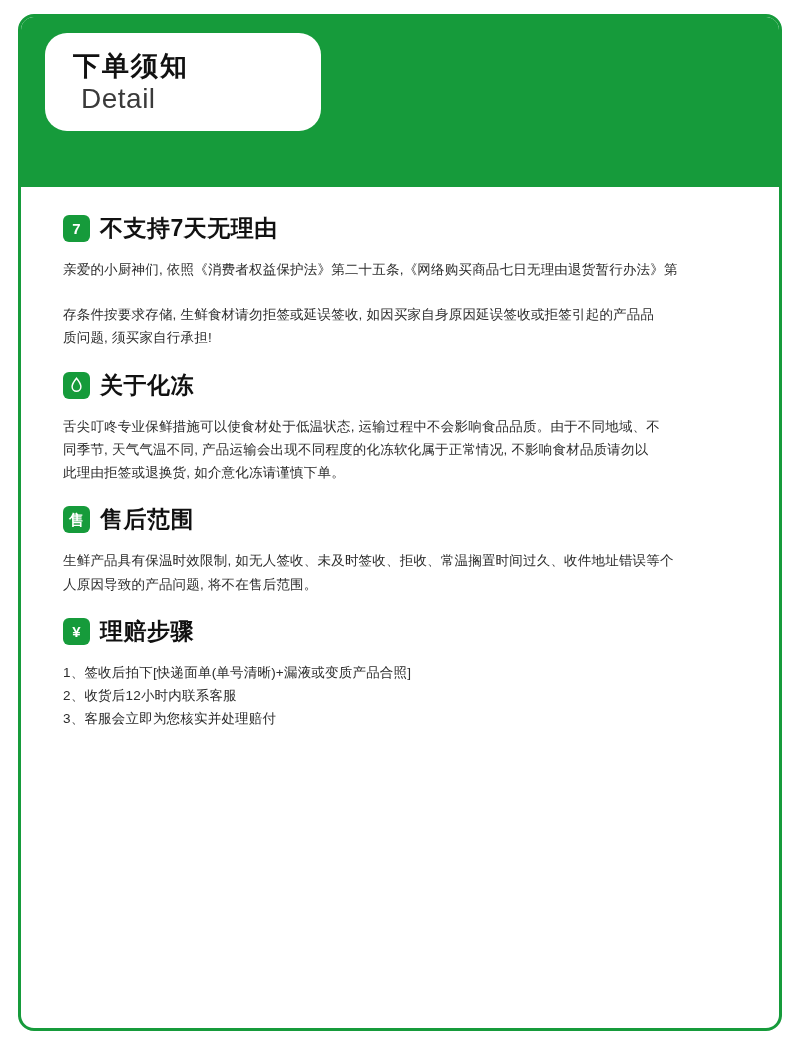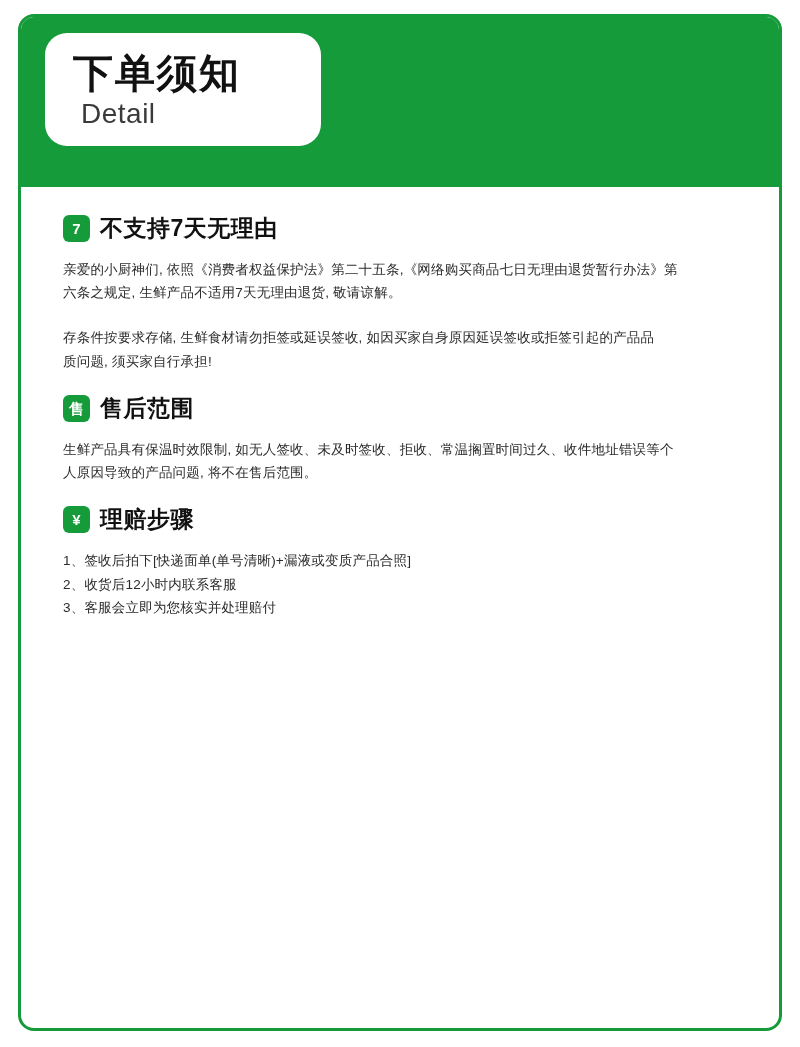--- a/index.html
+++ b/index.html
@@ -40,21 +40,21 @@
     border-radius: 12px 12px 0 0;
   }
   .header-plate {
     display: inline-block;
     background: #ffffff;
     border-radius: 22px;
     padding: 18px 34px 16px 28px;
     min-width: 214px;
   }
   .header-title {
-    font-size: 40px;
+    font-size: 27px;
     font-weight: bold;
     line-height: 1.12;
     letter-spacing: 2px;
     color: #111111;
   }
   .header-sub {
     font-size: 28px;
     line-height: 1.15;
     color: #3a3a3a;
     letter-spacing: 0.5px;
@@ -124,32 +124,46 @@
 
     <div class="body">
 
       <div class="section">
         <div class="sec-head">
           <span class="badge">7</span>
           <span class="sec-title">不支持7天无理由</span>
         </div>
         <div class="sec-body">
           <span class="line">亲爱的小厨神们, 依照《消费者权益保护法》第二十五条,《网络购买商品七日无理由退货暂行办法》第</span>
-          <span class="line">六条之规定, 生鲜产品不适用7天无理由退货, 敬请谅解。</span>
         </div>
       </div>
 
       <div class="section">
         <div class="sec-body">
           <span class="line">存条件按要求存储, 生鲜食材请勿拒签或延误签收, 如因买家自身原因延误签收或拒签引起的产品品</span>
           <span class="line">质问题, 须买家自行承担!</span>
         </div>
       </div>
 
 
+      <div class="section">
+        <div class="sec-head">
+          <span class="badge">
+            <svg width="13" height="16" viewBox="0 0 16 20" aria-hidden="true">
+              <path d="M8 1.5C8 1.5 2.5 8 2.5 12.2A5.5 5.5 0 0 0 13.5 12.2C13.5 8 8 1.5 8 1.5z" fill="none" stroke="#ffffff" stroke-width="1.8"></path>
+            </svg>
+          </span>
+          <span class="sec-title">关于化冻</span>
+        </div>
+        <div class="sec-body">
+          <span class="line">舌尖叮咚专业保鲜措施可以使食材处于低温状态, 运输过程中不会影响食品品质。由于不同地域、不</span>
+          <span class="line">同季节, 天气气温不同, 产品运输会出现不同程度的化冻软化属于正常情况, 不影响食材品质请勿以</span>
+          <span class="line">此理由拒签或退换货, 如介意化冻请谨慎下单。</span>
+        </div>
+      </div>
 
       <div class="section">
         <div class="sec-head">
           <span class="badge">售</span>
           <span class="sec-title">售后范围</span>
         </div>
         <div class="sec-body">
           <span class="line">生鲜产品具有保温时效限制, 如无人签收、未及时签收、拒收、常温搁置时间过久、收件地址错误等个</span>
           <span class="line">人原因导致的产品问题, 将不在售后范围。</span>
         </div>

